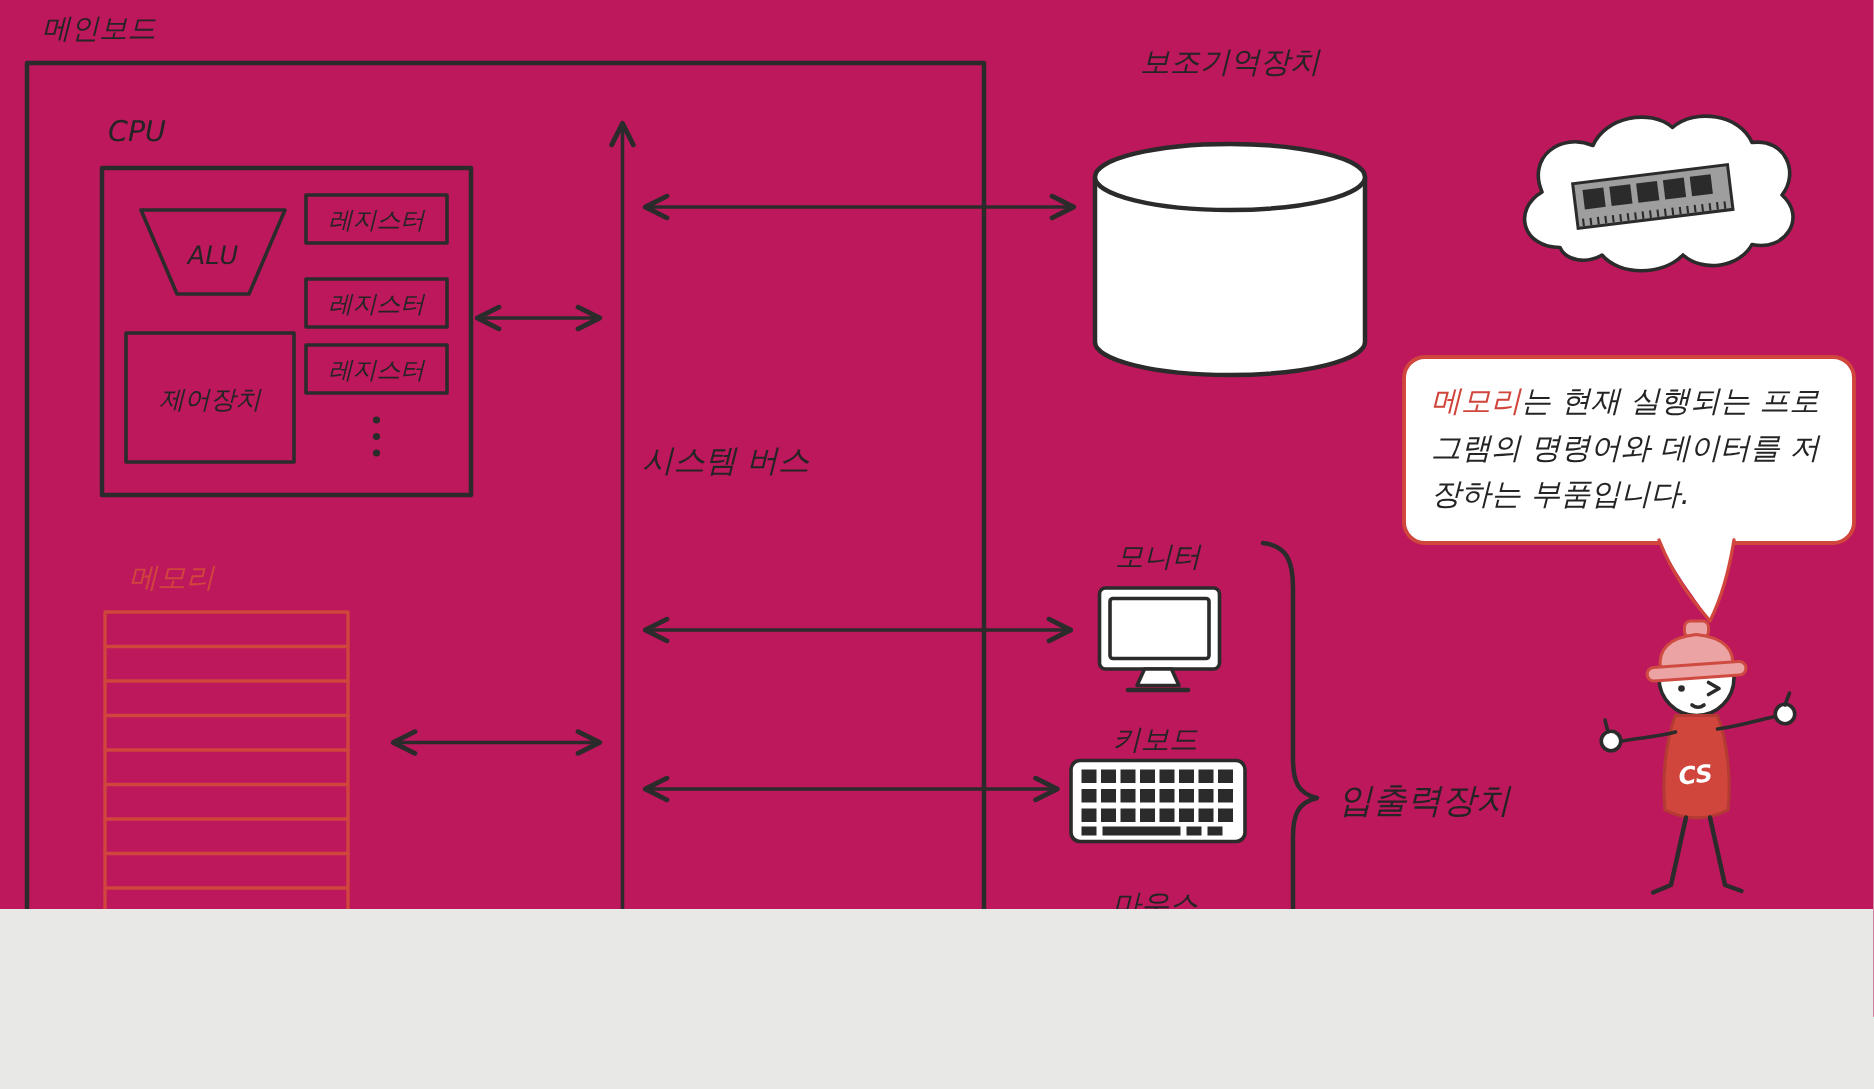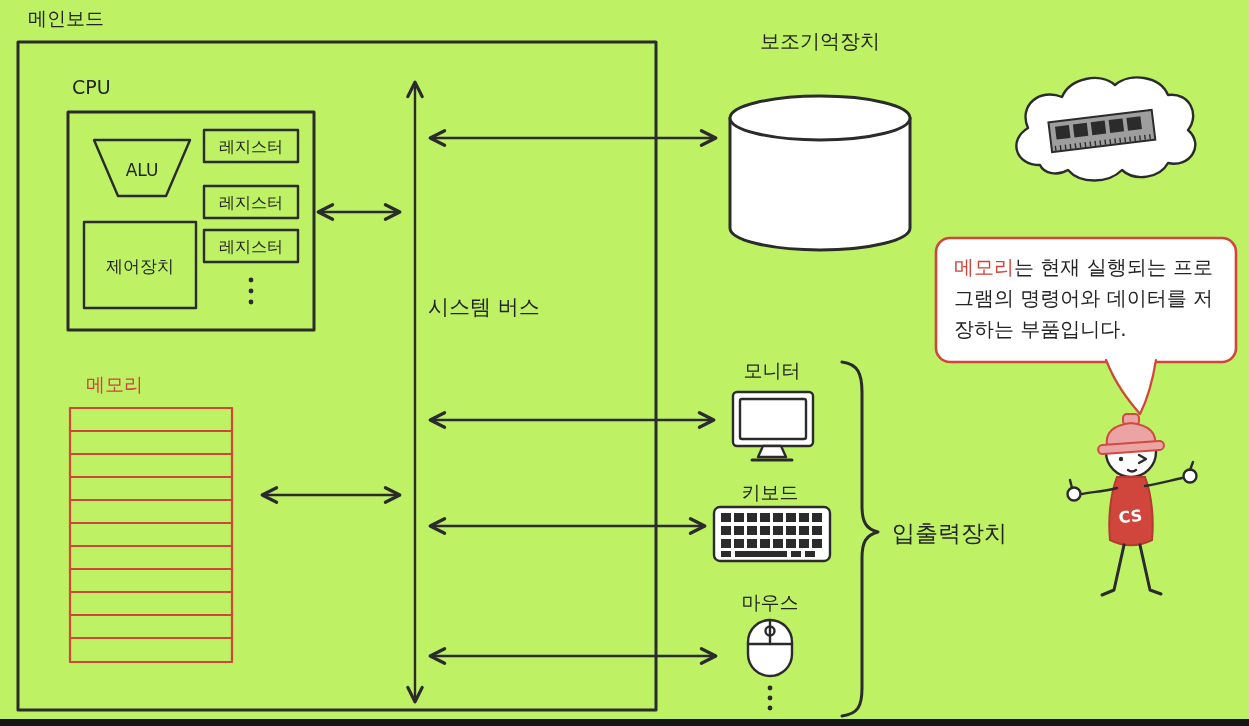--- a/index.html
+++ b/index.html
@@ -1,17 +1,17 @@
 <!DOCTYPE html>
 <html><head>
 <meta charset="utf-8">
 <style>
   html,body{margin:0;padding:0;background:#e8e8e6;}
-  #stage{position:relative;width:1249px;height:726px;background:#bef264;overflow:hidden;
-         font-family:"DejaVu Sans","Liberation Sans",sans-serif;}
+  #stage{position:relative;width:1249px;height:606px;background:#be185d;overflow:hidden;
+         font-family:"DejaVu Sans","Liberation Sans",sans-serif;font-style:italic;}
   svg{position:absolute;left:0;top:0;}
   .ink{stroke:#2b2b2b;fill:none;stroke-width:2.4;stroke-linecap:round;stroke-linejoin:round;}
   .thick{stroke-width:3;}
   .redink{stroke:#d0453c;fill:none;stroke-width:2.2;stroke-linecap:round;stroke-linejoin:round;}
   .fw{fill:#ffffff;}
   text{font-family:"DejaVu Sans","Liberation Sans",sans-serif;fill:#242424;}
   .t16{font-size:16px;} .t17{font-size:17px;} .t19{font-size:19px;}
   .t20{font-size:20px;} .t21{font-size:21px;} .t23{font-size:23px;}
   .mid{text-anchor:middle;}
   .red-text{fill:#d0453c;}

